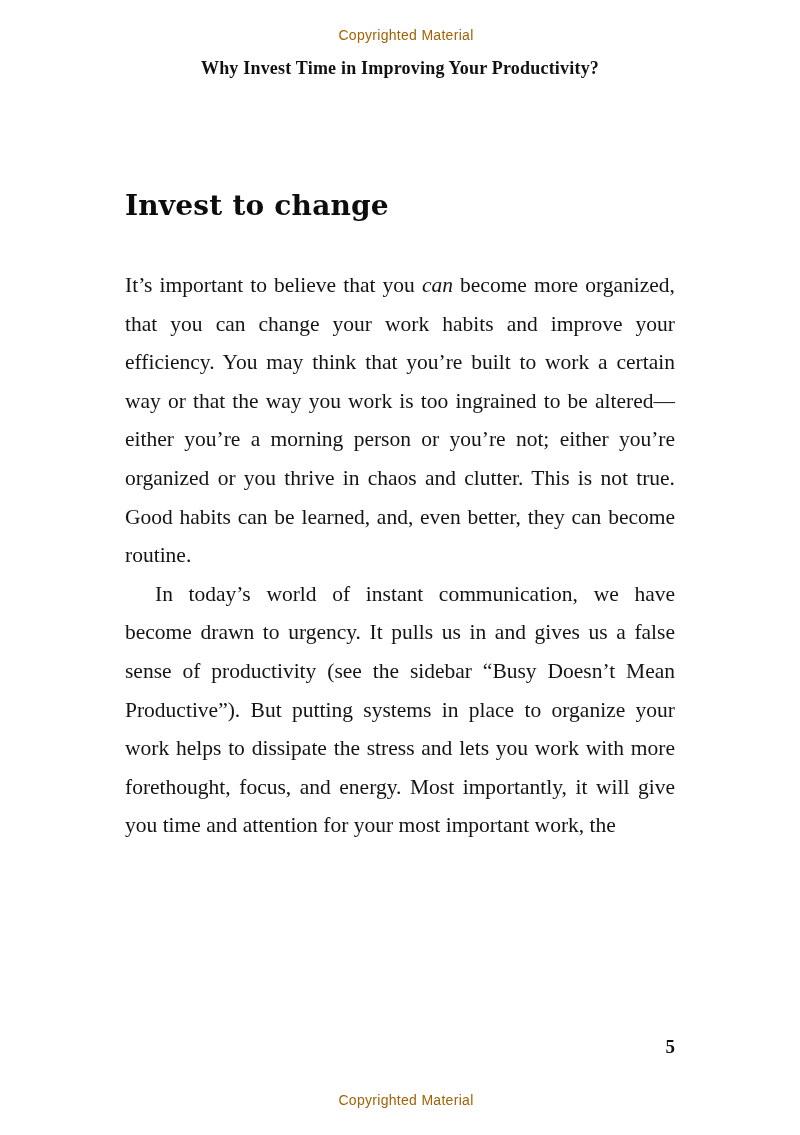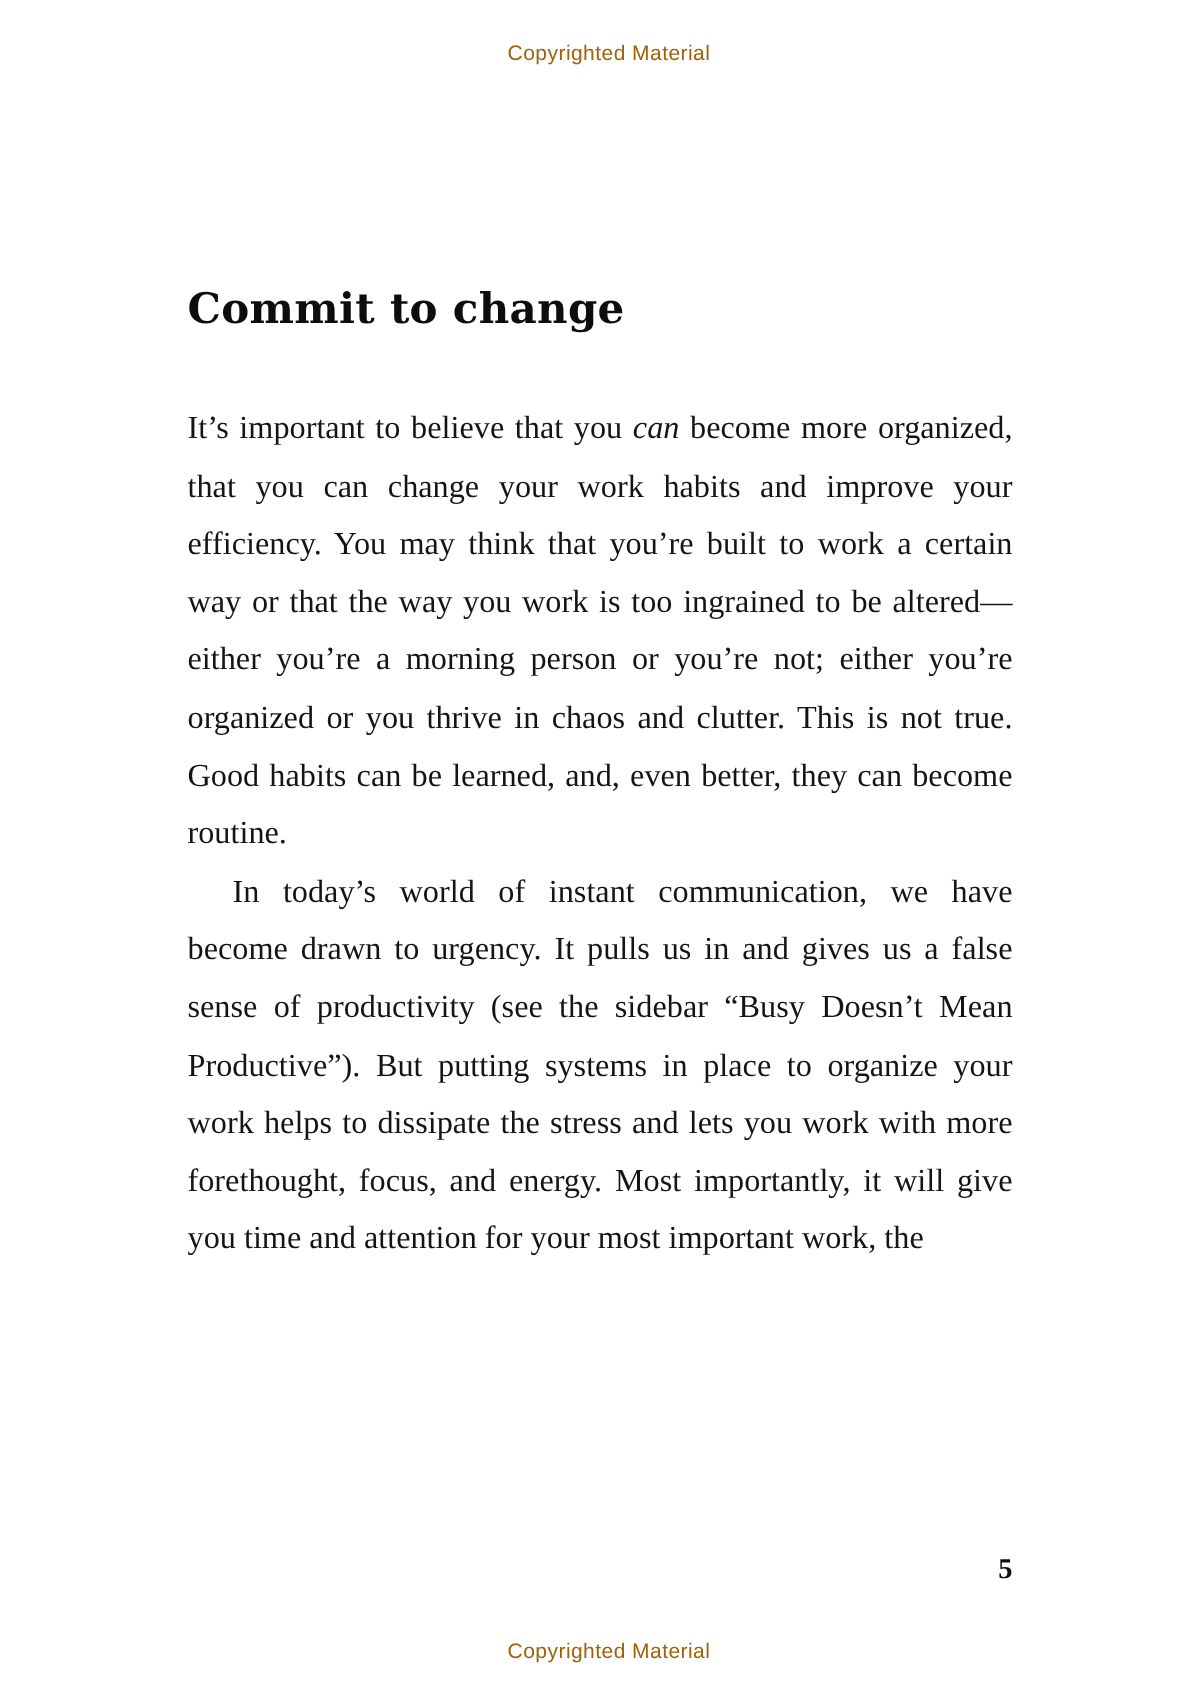--- a/index.html
+++ b/index.html
@@ -85,22 +85,23 @@
     color: #111111;
   }
 </style>
 </head>
 <body>
 
 <div class="book-page">
 
   <div class="copyright top">Copyrighted Material</div>
 
+  <div class="running-header">Why Invest Time in Improving Your Productivity?</div>
 
-  <h1 class="heading">Commit to change</h1>
+  <h1 class="heading">Invest to change</h1>
 
   <div class="body-text">
     <p class="para first"><span>It’s important to believe that you </span><em>can</em><span> become more organized, that you can change your work habits and improve your efficiency. You may think that you’re built to work a certain way or that the way you work is too ingrained to be altered—either you’re a morning person or you’re not; either you’re organized or you thrive in chaos and clutter. This is not true. Good habits can be learned, and, even better, they can become routine.</span></p>
     <p class="para indent">In today’s world of instant communication, we have become drawn to urgency. It pulls us in and gives us a false sense of productivity (see the sidebar “Busy Doesn’t Mean Productive”). But putting systems in place to organize your work helps to dissipate the stress and lets you work with more forethought, focus, and energy. Most importantly, it will give you time and attention for your most important work, the</p>
   </div>
 
   <div class="page-number">5</div>
 
   <div class="copyright bottom">Copyrighted Material</div>
 

